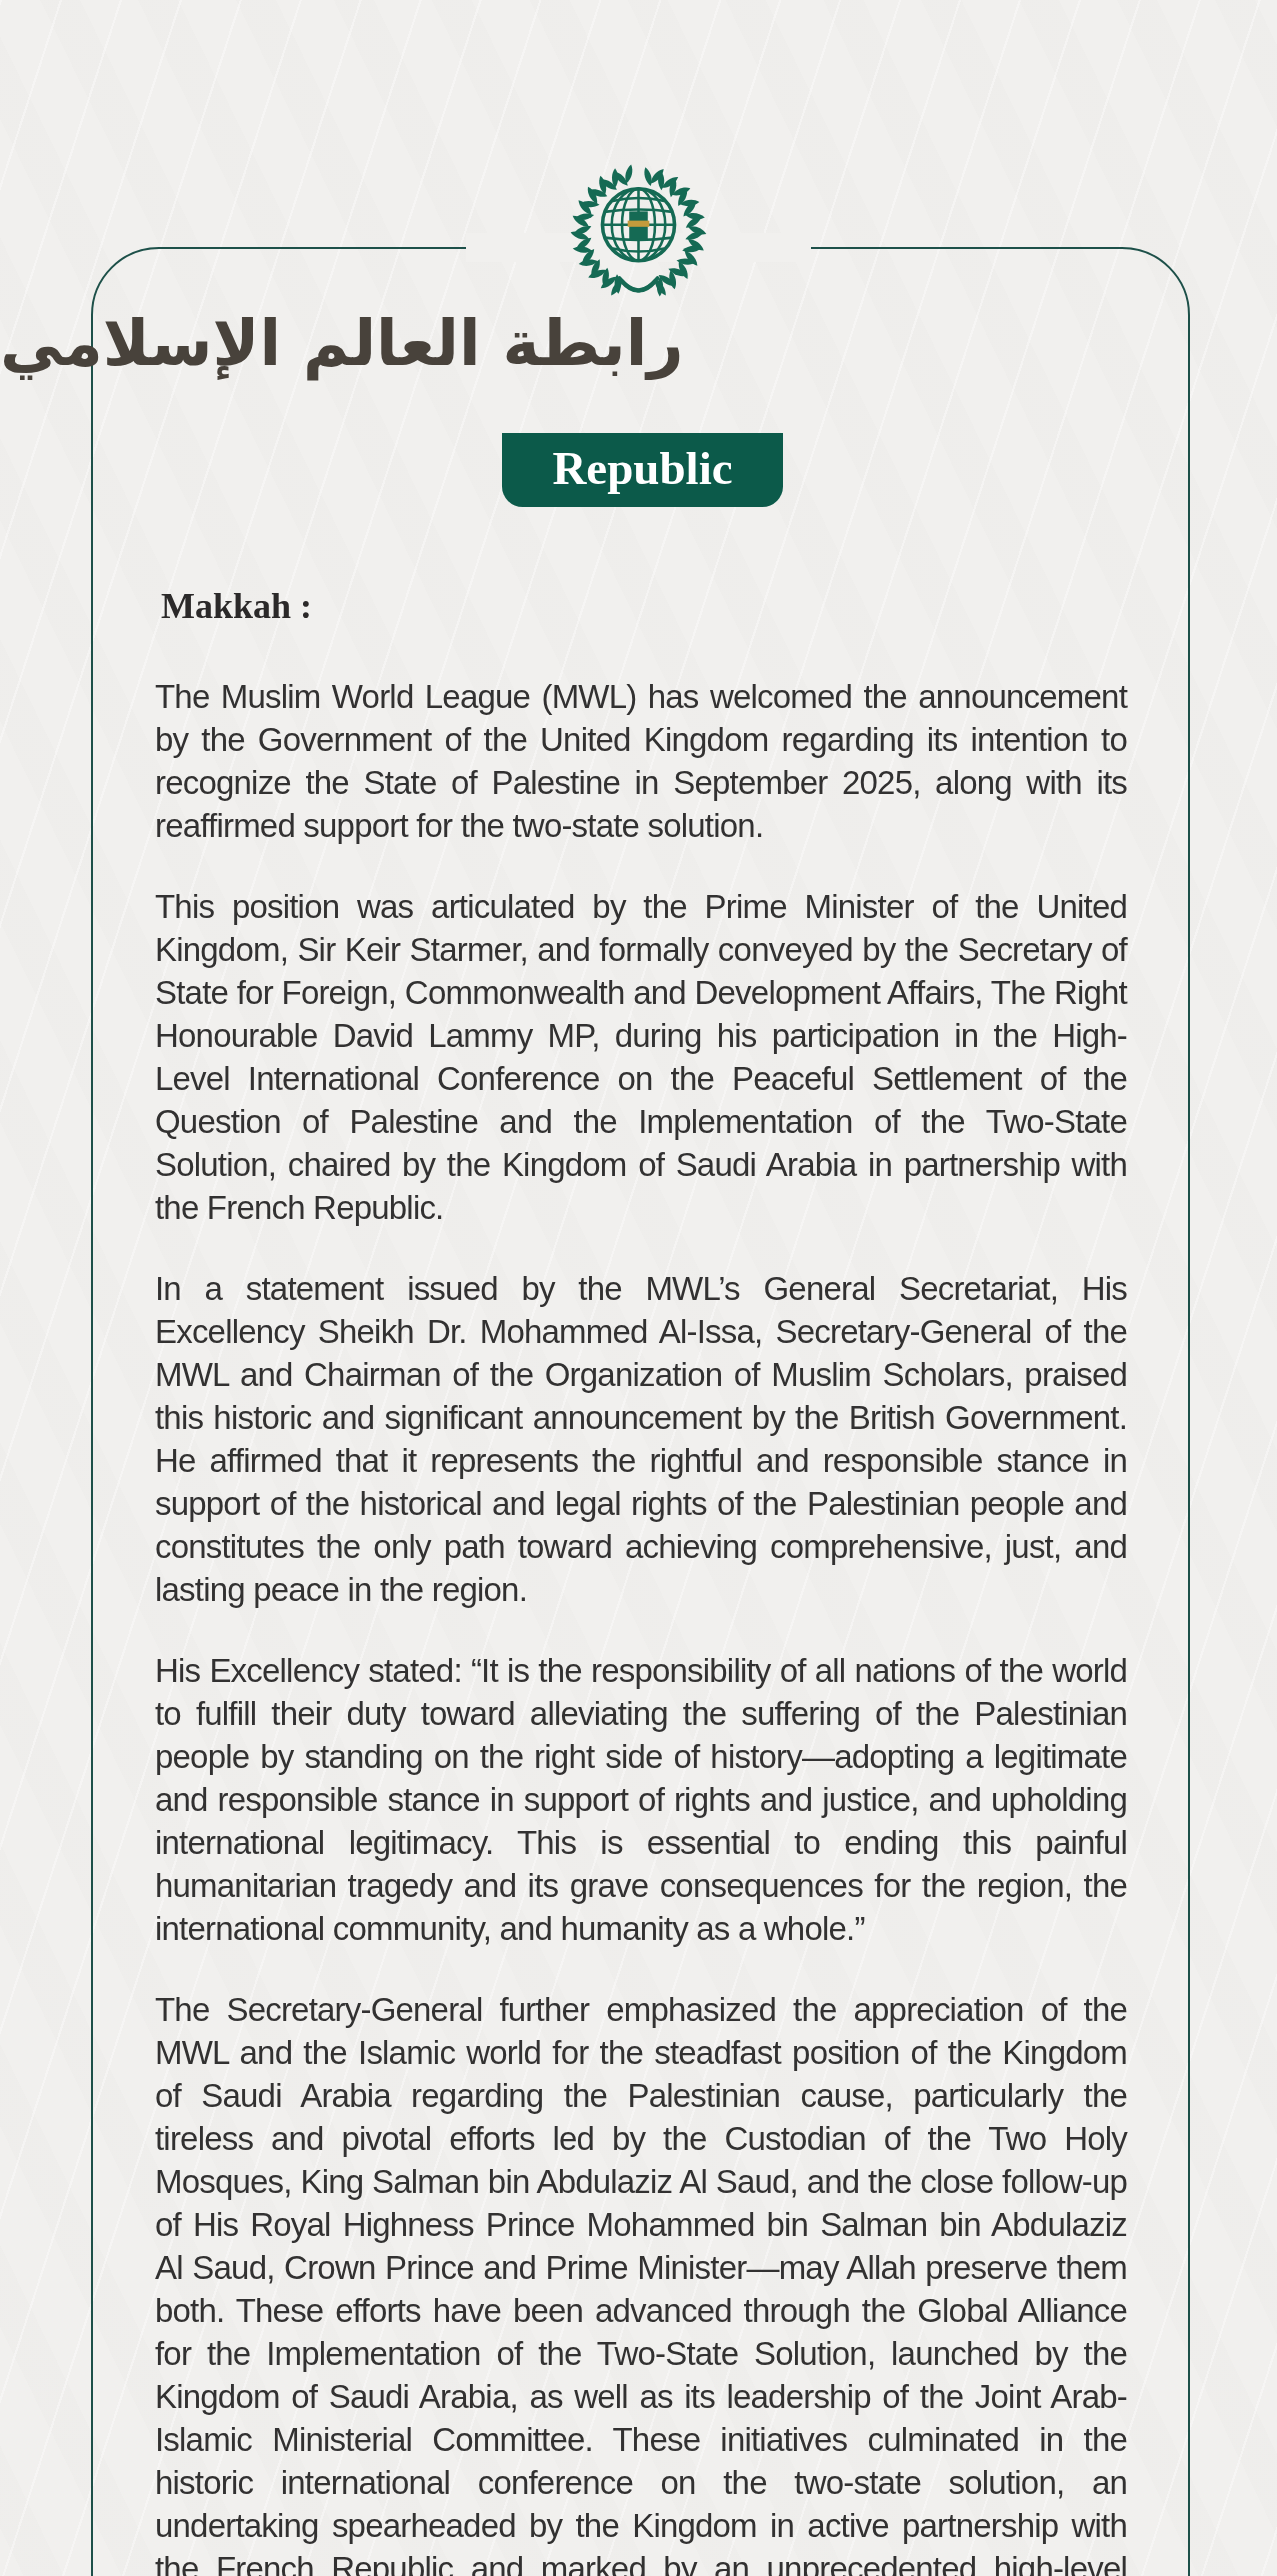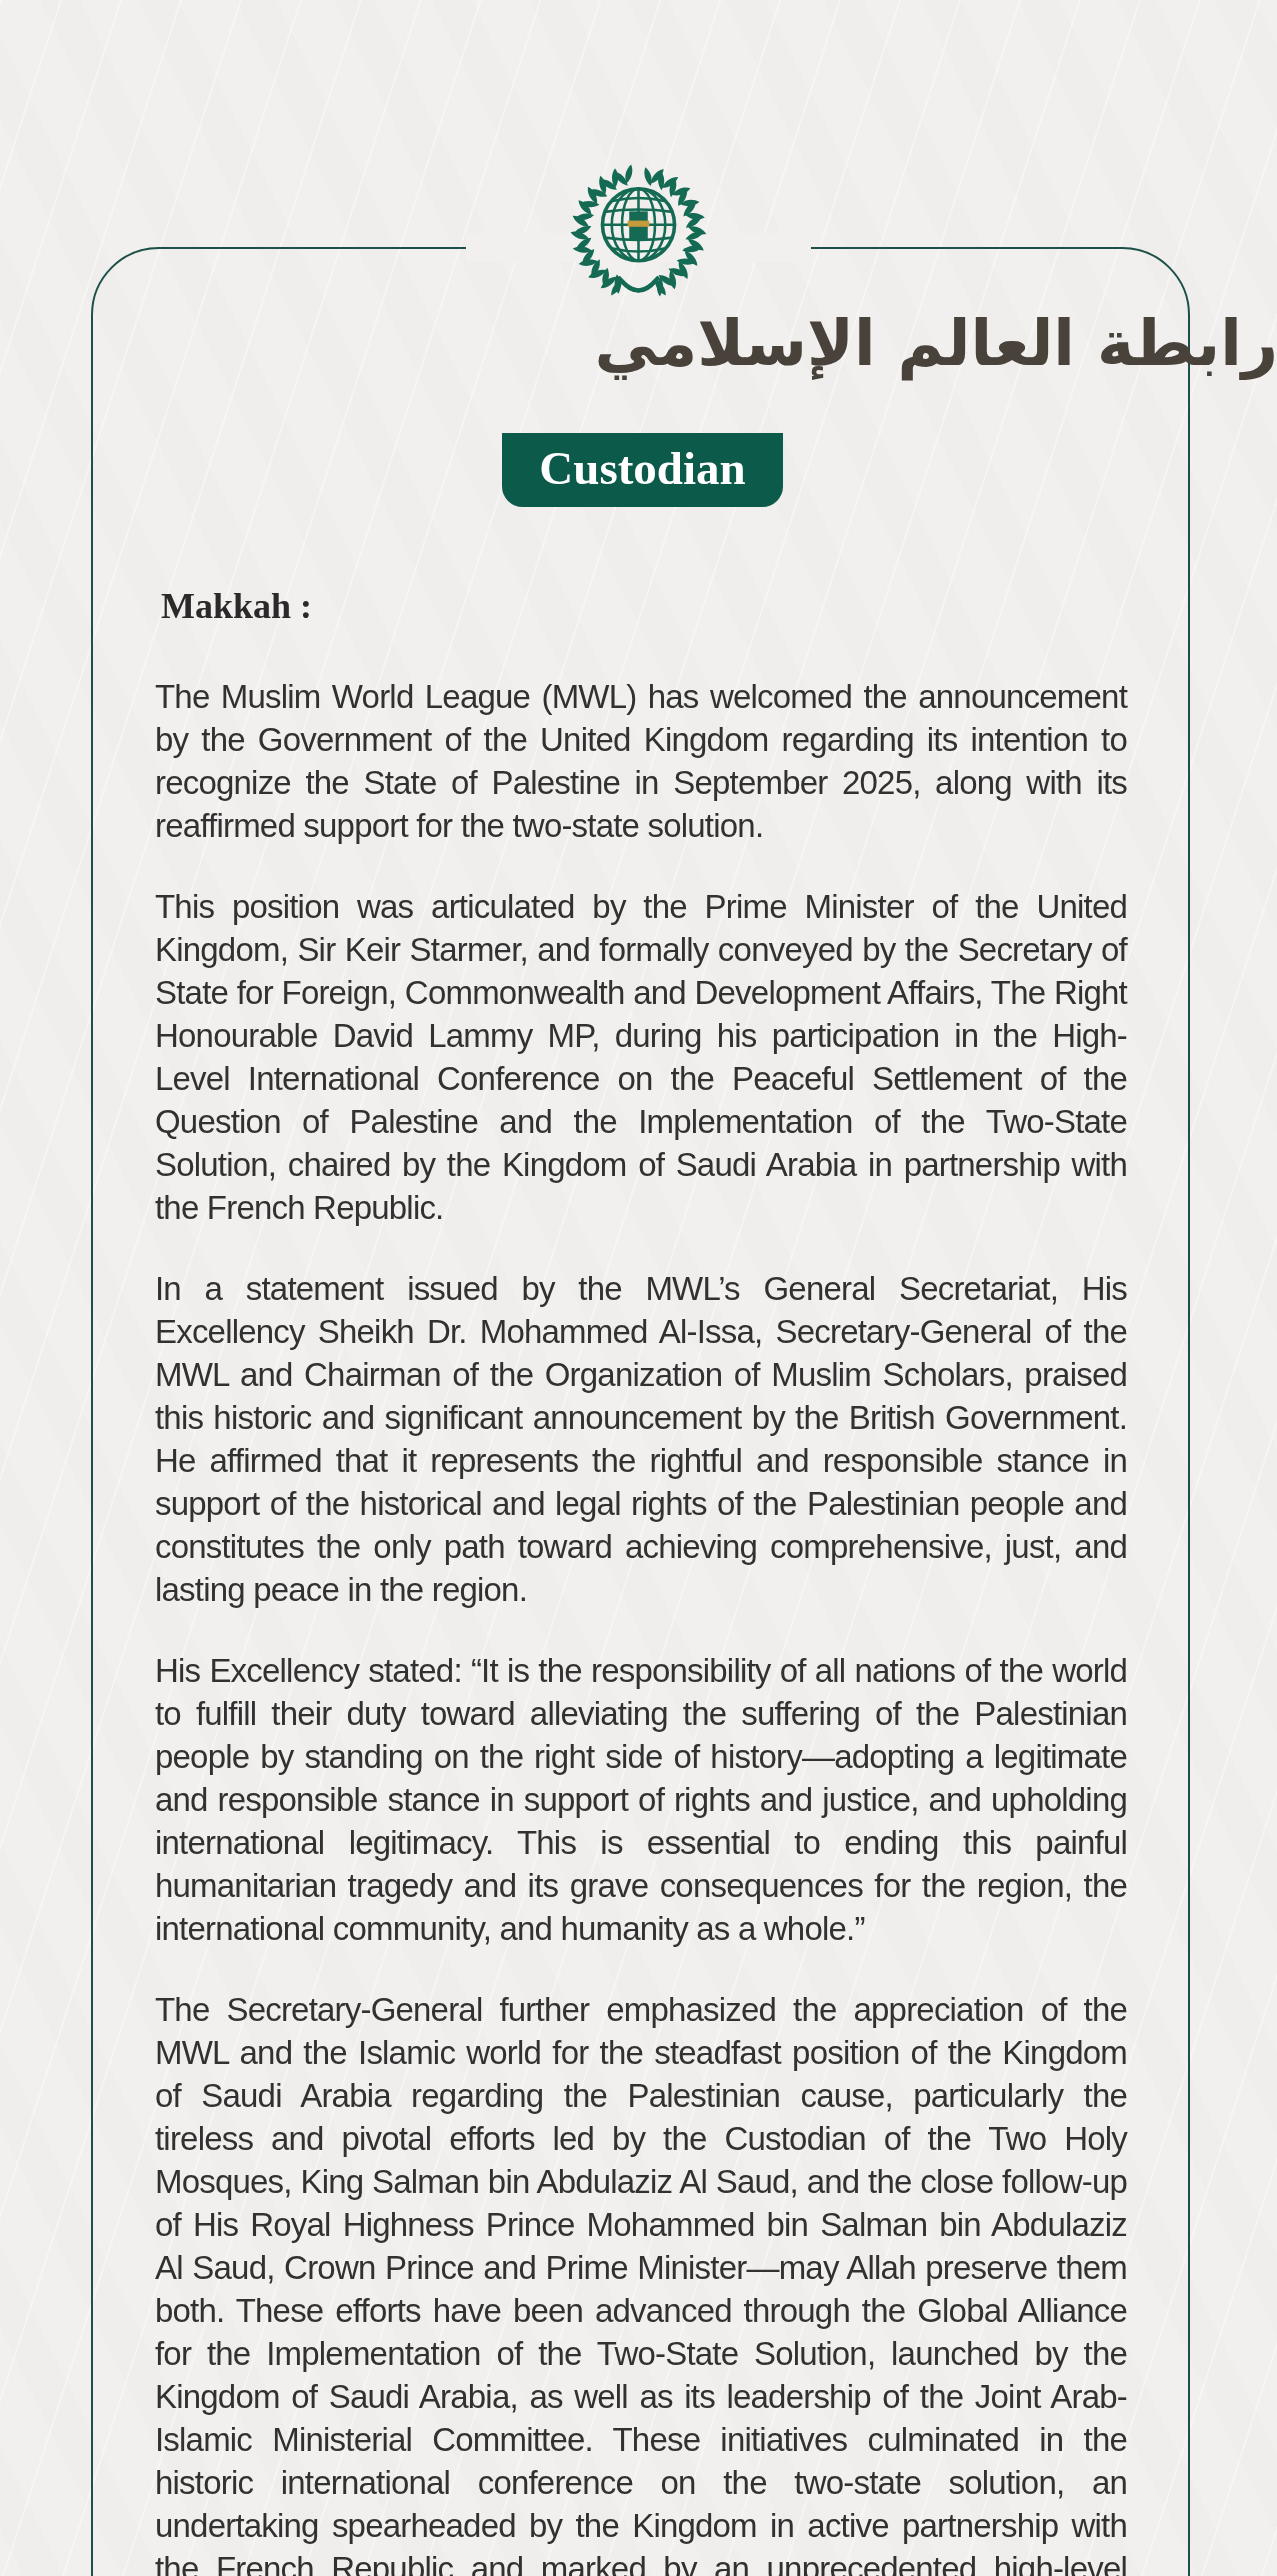--- a/index.html
+++ b/index.html
@@ -36,21 +36,21 @@
   .emblem {
     position: absolute;
     left: 569px; top: 164px;
     width: 139px; height: 139px;
     z-index: 3;
   }
   .arabic-title {
     position: absolute;
     left: 0; top: 308px;
     width: 1278px;
-    text-align: right;
+    text-align: left;
     direction: rtl;
     font-family: "DejaVu Sans", sans-serif;
     font-weight: bold;
     font-size: 63px;
     line-height: 1.15;
     color: #48423b;
     z-index: 3;
   }
   .org-name {
     position: absolute;
@@ -170,21 +170,21 @@
     <g>
       <rect x="117" y="92" width="36" height="56" fill="#156a54"></rect>
       <rect x="114" y="110" width="42" height="12" fill="#c49b3c"></rect>
     </g>
   </svg>
 
   <div class="arabic-title">رابطة العالم الإسلامي</div>
 
 
   <div class="badge">
-    <span>Custodian</span>
+    <span>Republic</span>
   </div>
 
   <div class="dateline">Makkah :</div>
 
   <div class="body-text">
     <p>The Muslim World League (MWL) has welcomed the announcement by the Government of the United Kingdom regarding its intention to recognize the State of Palestine in September 2025, along with its reaffirmed support for the two-state solution.</p>
     <p>This position was articulated by the Prime Minister of the United Kingdom, Sir Keir Starmer, and formally conveyed by the Secretary of State for Foreign, Commonwealth and Development Affairs, The Right Honourable David Lammy MP, during his participation in the High-Level International Conference on the Peaceful Settlement of the Question of Palestine and the Implementation of the Two-State Solution, chaired by the Kingdom of Saudi Arabia in partnership with the French Republic.</p>
     <p>In a statement issued by the MWL’s General Secretariat, His Excellency Sheikh Dr. Mohammed Al-Issa, Secretary-General of the MWL and Chairman of the Organization of Muslim Scholars, praised this historic and significant announcement by the British Government. He affirmed that it represents the rightful and responsible stance in support of the historical and legal rights of the Palestinian people and constitutes the only path toward achieving comprehensive, just, and lasting peace in the region.</p>
     <p>His Excellency stated: “It is the responsibility of all nations of the world to fulfill their duty toward alleviating the suffering of the Palestinian people by standing on the right side of history—adopting a legitimate and responsible stance in support of rights and justice, and upholding international legitimacy. This is essential to ending this painful humanitarian tragedy and its grave consequences for the region, the international community, and humanity as a whole.”</p>
     <p>The Secretary-General further emphasized the appreciation of the MWL and the Islamic world for the steadfast position of the Kingdom of Saudi Arabia regarding the Palestinian cause, particularly the tireless and pivotal efforts led by the Custodian of the Two Holy Mosques, King Salman bin Abdulaziz Al Saud, and the close follow-up of His Royal Highness Prince Mohammed bin Salman bin Abdulaziz Al Saud, Crown Prince and Prime Minister—may Allah preserve them both. These efforts have been advanced through the Global Alliance for the Implementation of the Two-State Solution, launched by the Kingdom of Saudi Arabia, as well as its leadership of the Joint Arab-Islamic Ministerial Committee. These initiatives culminated in the historic international conference on the two-state solution, an undertaking spearheaded by the Kingdom in active partnership with the French Republic and marked by an unprecedented high-level international attendance.</p>

